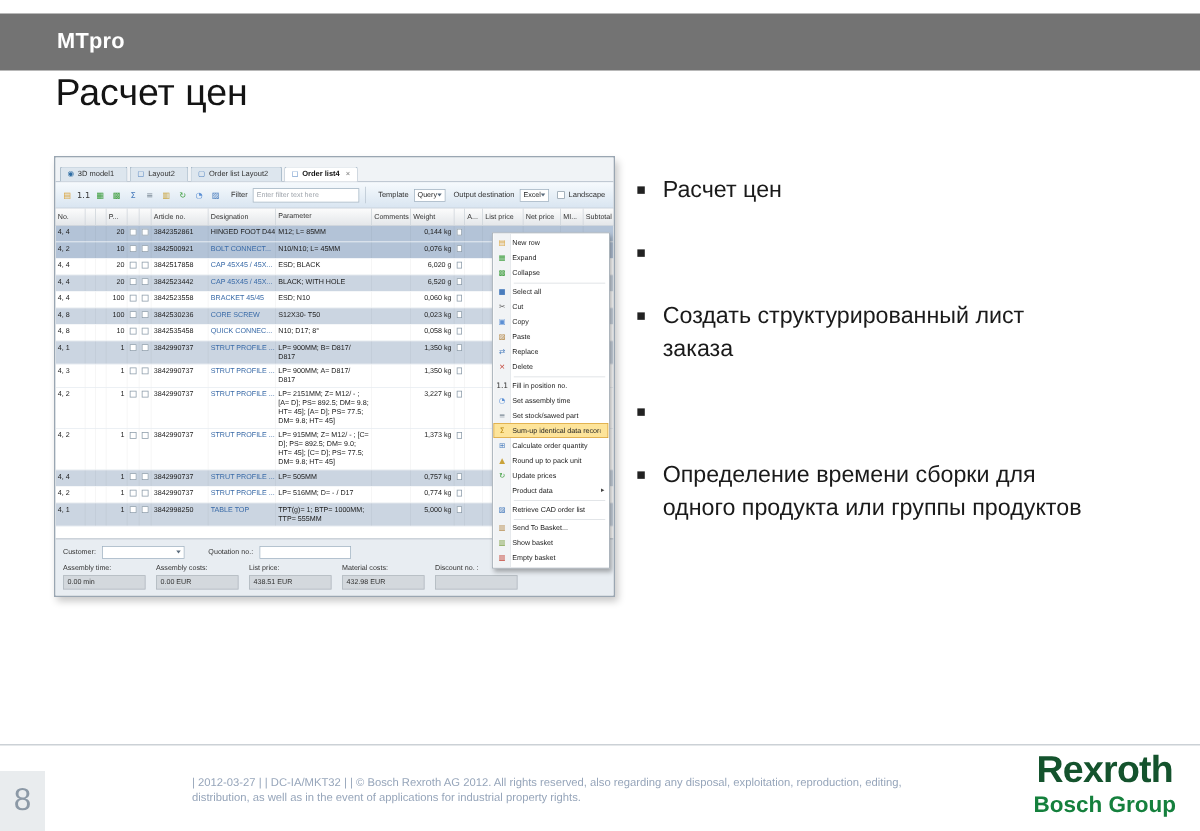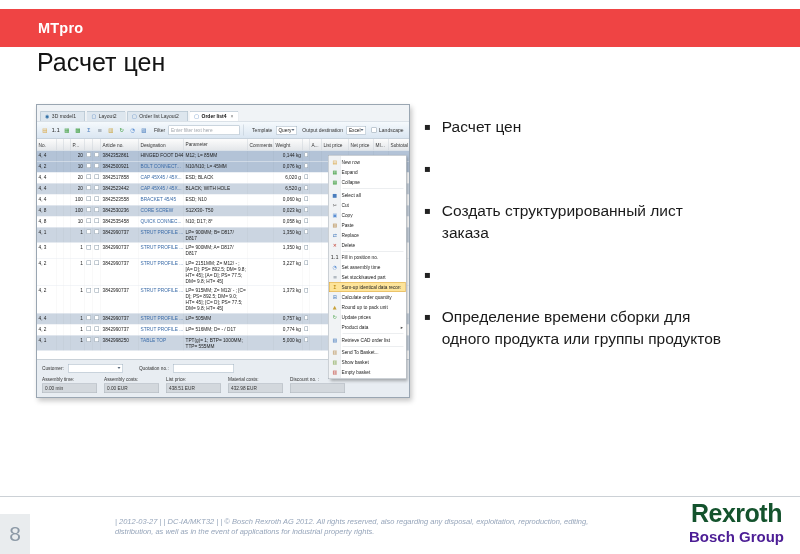--- a/index.html
+++ b/index.html
@@ -78,32 +78,32 @@
   .brow1{display:flex;align-items:center;gap:8px;height:22px;font-size:9.5px;color:#333;}
   .stats{display:flex;gap:14px;}
   .statcol{display:flex;flex-direction:column;gap:4px;font-size:9.5px;color:#333;width:110px;}
   .statval{height:19px;background:#d3d8dd;border:1px solid #aeb6bd;display:flex;align-items:center;
            padding:0 5px;font-size:9.5px;color:#333;box-sizing:border-box;}
   
   .footline{position:absolute;left:0;right:0;top:496px;border-top:1px solid #ccd1d6;}
   .pagebox{position:absolute;left:0;top:514px;width:30px;height:40px;background:#e9ecee;
            display:flex;align-items:center;justify-content:center;}
   .pageno{color:#8c99a6;font-size:21px;}
-  .foottext{position:absolute;left:115px;top:517px;width:600px;font-size:7.5px;line-height:10px;
-            color:#96a5ba;white-space:pre-line;font-style:italic;}
+  .foottext{position:absolute;left:128px;top:517px;width:600px;font-size:7.5px;line-height:10px;
+            color:#96a5ba;white-space:pre-line;}
   .logo{position:absolute;right:16px;top:501px;text-align:center;line-height:1;}
   .logo-brand{font-size:25px;font-weight:bold;letter-spacing:-.5px;color:#e30613;}
   .logo-group{font-size:15px;font-weight:bold;color:#8ba0b6;margin-top:3px;}
 </style>
 </head>
 <body>
 
 <div class="slide">
 
-  <div class="topbar" style="background: #ef4444;">
+  <div class="topbar" style="background: #737373;">
     <span class="kicker">MTpro</span>
   </div>
   <div class="page-title">Расчет цен</div>
 
   <div class="app-shot">
     <div class="app-inner">
 
       <div class="tabbar">
 
           <div class="tab">
@@ -787,16 +787,16 @@
     </div>
 
   <div class="footline"></div>
   <div class="pagebox">
     <span class="pageno">8</span>
   </div>
   <div class="foottext">| 2012-03-27 | | DC-IA/MKT32 | | © Bosch Rexroth AG 2012. All rights reserved, also regarding any disposal, exploitation, reproduction, editing,
 distribution, as well as in the event of applications for industrial property rights.</div>
   <div class="logo">
     <div class="logo-brand" style="color: #14532d;">Rexroth</div>
-    <div class="logo-group" style="color: #4c1d95;">Bosch Group</div>
+    <div class="logo-group" style="color: #15803d;">Bosch Group</div>
   </div>
 
 </div>
 
 </body></html>

